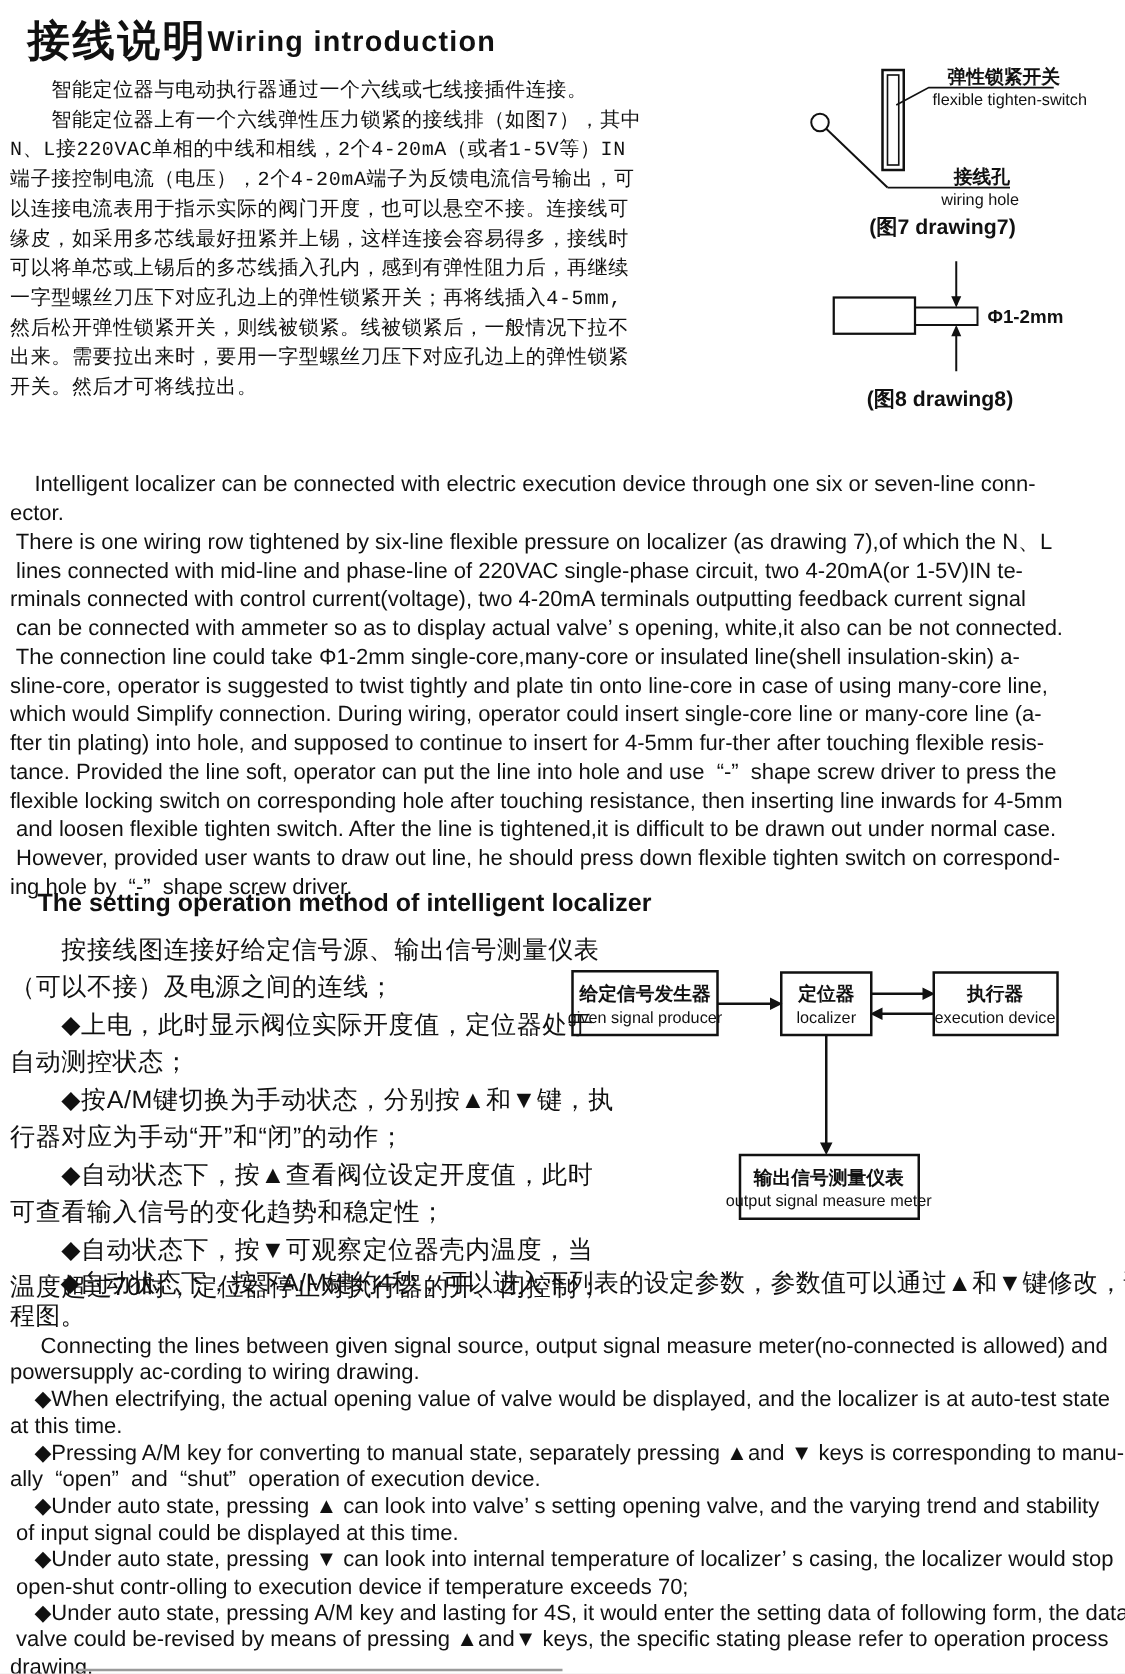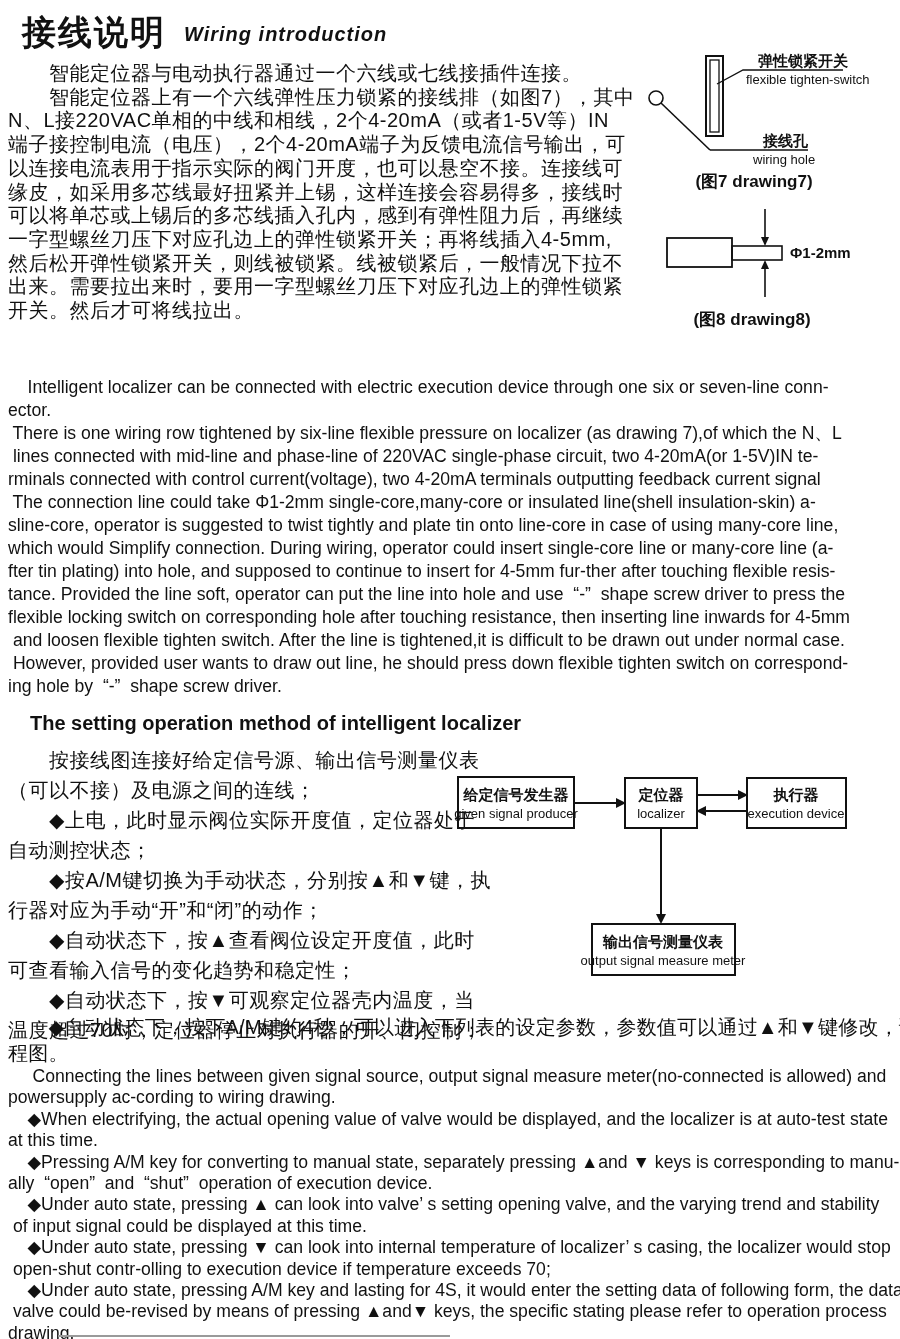--- a/index.html
+++ b/index.html
@@ -5,26 +5,26 @@
   html,body{margin:0;padding:0;background:#e8e8e8;}
   .page{
     position:relative;width:900px;height:1339px;margin:0 auto;
     background:#ffffff;color:#111;overflow:hidden;
     font-family:"Liberation Sans","DejaVu Sans",sans-serif;
   }
   .abs{position:absolute;}
   .tline{white-space:pre;}
   
   .h1-cn{font-size:34px;font-weight:bold;letter-spacing:2px;}
-  .h1-en{font-size:20px;font-weight:bold;letter-spacing:1px;margin-left:18px;position:relative;top:-3px;font-style:italic;}
+  .h1-en{font-size:23px;font-weight:bold;letter-spacing:1px;position:relative;top:-3px;}
   .h2-cn{font-size:23px;font-weight:bold;letter-spacing:1px;}
   .h2-en{font-size:20px;font-weight:bold;margin-left:8px;}
   .heading-row{display:flex;align-items:baseline;}
   
-  .cn-par{font-size:20px;line-height:23.7px;letter-spacing:0.5px;}
+  .cn-par{font-size:16px;line-height:23.7px;letter-spacing:0.5px;font-family:Liberation Mono, monospace;}
   .en-par{font-size:17.6px;line-height:23px;}
   .cn-bullets{font-size:20px;line-height:30px;letter-spacing:0.5px;}
   .cn-full{font-size:20px;line-height:26px;letter-spacing:0.2px;}
   .en-par2{font-size:17.6px;line-height:21.4px;}
   
   svg text{font-family:"Liberation Sans","DejaVu Sans",sans-serif;fill:#111;}
   .svg-cn{font-size:15px;font-weight:bold;}
   .svg-en{font-size:13px;}
   .svg-cap{font-size:17px;font-weight:bold;}
   .bottom-rule{position:absolute;left:58px;top:1335px;width:392px;height:2px;background:#9a9a9a;}
@@ -93,20 +93,21 @@
       <text x="152" y="130" class="svg-cap" text-anchor="middle">(图8 drawing8)</text>
     </svg>
   </div>
 
   <div class="abs en-par" style="left:8px;top:376px;width:888px;">
       <div class="tline">    Intelligent localizer can be connected with electric execution device through one six or seven-line conn-</div>
       <div class="tline">ector.</div>
       <div class="tline"> There is one wiring row tightened by six-line flexible pressure on localizer (as drawing 7),of which the N、L</div>
       <div class="tline"> lines connected with mid-line and phase-line of 220VAC single-phase circuit, two 4-20mA(or 1-5V)IN te-</div>
       <div class="tline">rminals connected with control current(voltage), two 4-20mA terminals outputting feedback current signal</div>
+      <div class="tline"> can be connected with ammeter so as to display actual valve’ s opening, white,it also can be not connected.</div>
       <div class="tline"> The connection line could take Φ1-2mm single-core,many-core or insulated line(shell insulation-skin) a-</div>
       <div class="tline">sline-core, operator is suggested to twist tightly and plate tin onto line-core in case of using many-core line,</div>
       <div class="tline">which would Simplify connection. During wiring, operator could insert single-core line or many-core line (a-</div>
       <div class="tline">fter tin plating) into hole, and supposed to continue to insert for 4-5mm fur-ther after touching flexible resis-</div>
       <div class="tline">tance. Provided the line soft, operator can put the line into hole and use  “-”  shape screw driver to press the</div>
       <div class="tline">flexible locking switch on corresponding hole after touching resistance, then inserting line inwards for 4-5mm</div>
       <div class="tline"> and loosen flexible tighten switch. After the line is tightened,it is difficult to be drawn out under normal case.</div>
       <div class="tline"> However, provided user wants to draw out line, he should press down flexible tighten switch on correspond-</div>
       <div class="tline">ing hole by  “-”  shape screw driver.</div>
     </div>

